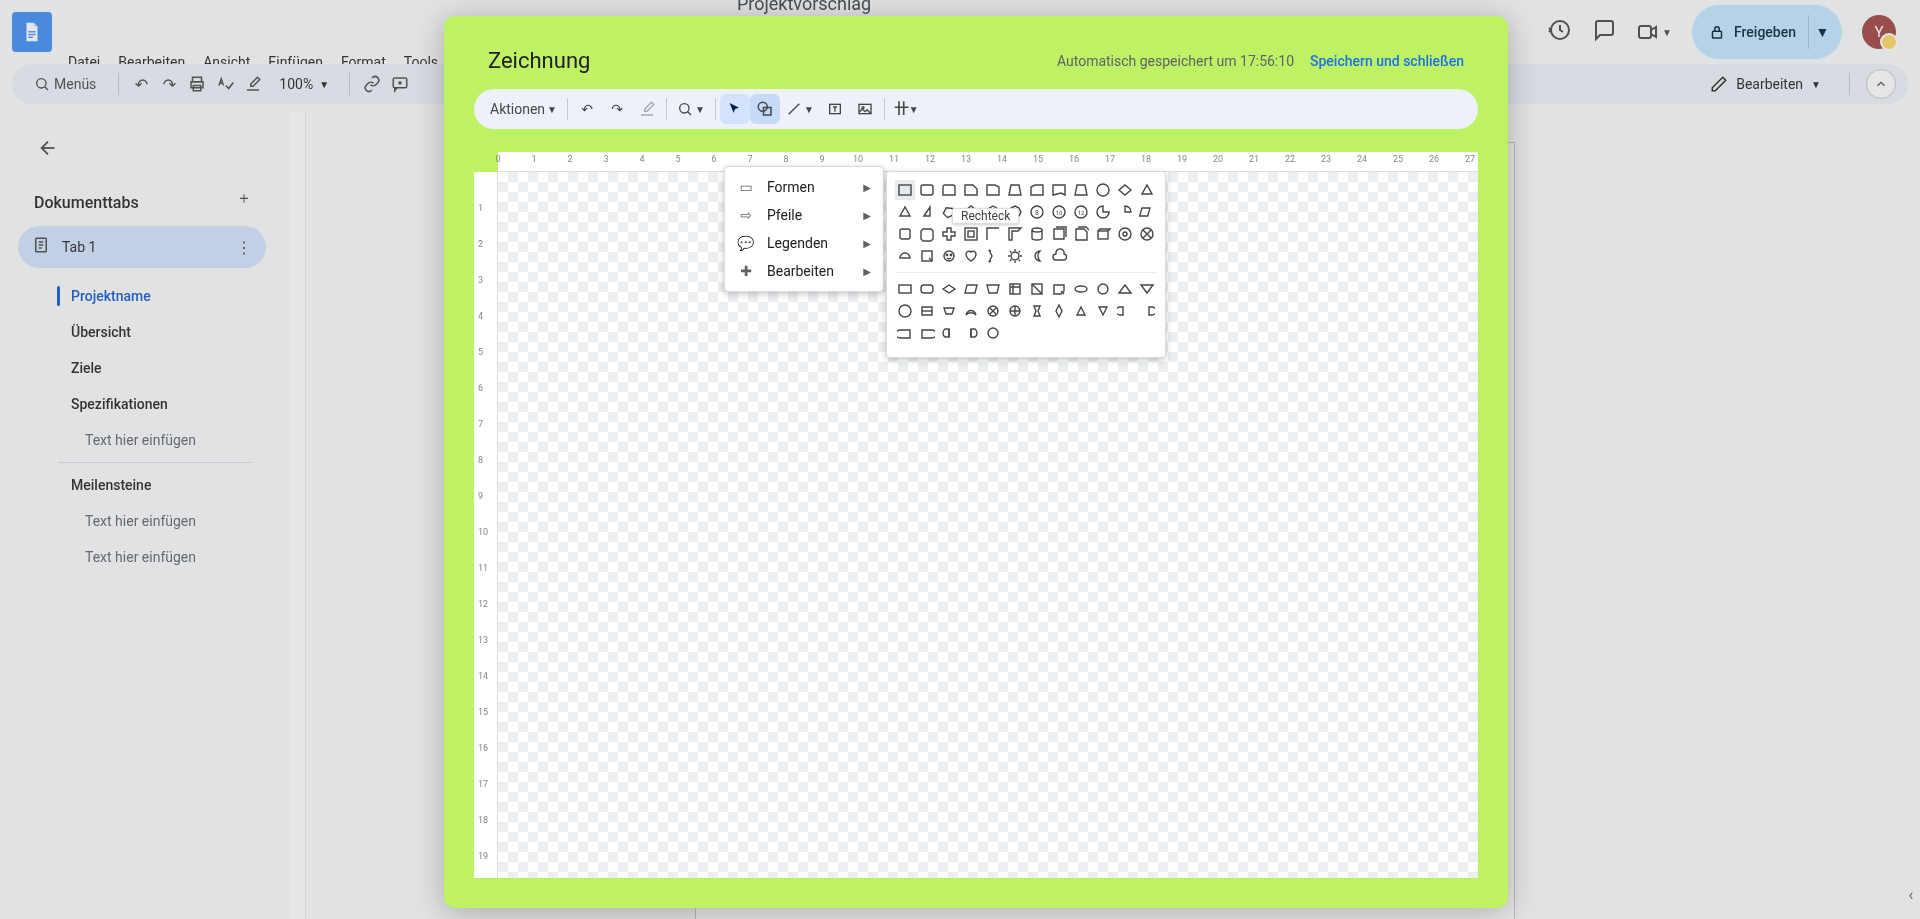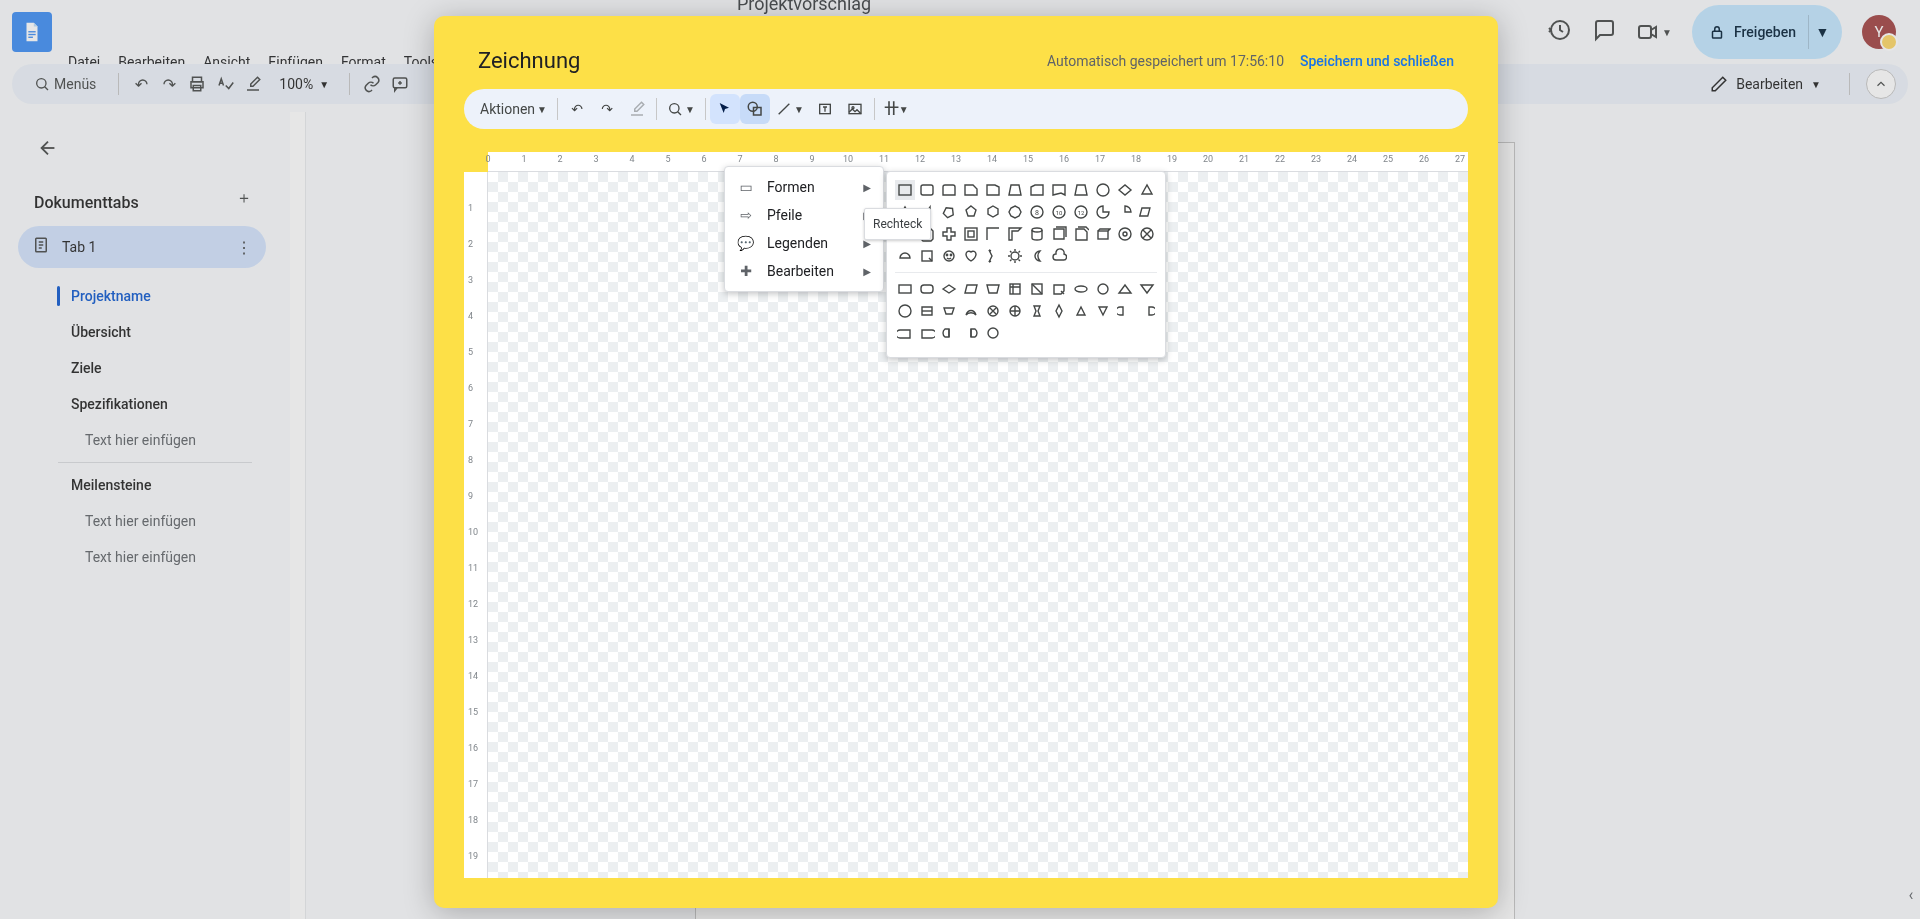--- a/index.html
+++ b/index.html
@@ -48,21 +48,21 @@
   .outline .oitem.h3 { padding-left:70px; color:#5f6368; }
   .outline .odiv { height:1px; background:#dadce0; margin:4px 20px 4px 46px;}
 
   .canvas-bg { position:absolute; top:112px; left:290px; right:0; bottom:0; background:#f9fbfd; }
   .canvas-ruler-v { position:absolute; top:0; bottom:0; left:0; width:16px; background:#fff; border-right:1px solid #e8eaed;}
   .page { position:absolute; top:30px; left:50%; transform:translateX(-50%); width:820px; height:860px; background:#fff; border:1px solid #c7c7c7;}
 
   .right-thin { position:absolute; right:0; top:112px; bottom:0; width:18px; display:flex; align-items:flex-end; justify-content:center; padding-bottom:15px; color:#5f6368;}
 
   
-  .dialog { position:absolute; z-index:100; top:16px; left:434px; width:1064px; height:892px; background:#fde047; border-radius:10px; box-shadow:0 4px 30px rgba(0,0,0,0.25); overflow:hidden;}
+  .dialog { position:absolute; z-index:100; top:16px; left:444px; width:1064px; height:892px; background:#bef264; border-radius:10px; box-shadow:0 4px 30px rgba(0,0,0,0.25); overflow:hidden;}
   .dlg-head { display:flex; align-items:center; justify-content:space-between; padding:32px 44px 16px 44px;}
   .dlg-title { font-size:22px; color:#202124; }
   .dlg-save { display:flex; align-items:center; gap:16px; font-size:14px;}
   .dlg-save .auto { color:#5f6368; }
   .dlg-save .close { color:#1a73e8; font-weight:500; cursor:pointer;}
   .dlg-tb-wrap { padding:0 30px; }
   .dlg-toolbar { height:40px; background:#edf2fa; border-radius:20px; display:flex; align-items:center; padding:0 10px; }
   .dtb-btn { min-width:30px; height:30px; display:flex; align-items:center; justify-content:center; border-radius:6px; color:#444746; font-size:14px; padding:0 6px;}
   .dtb-btn.active { background:#d3e3fd; color:#041e49;}
   .dtb-btn.open { background:#c7dbf8; }
@@ -91,21 +91,21 @@
   .sc-item .sc-arrow { margin-left:auto; font-size:10px; color:#5f6368;}
   .sc-ic { color:#5f6368; width:18px; text-align:center;}
 
   .shape-grid { position:absolute; z-index:130; top:171px; left:886px; width:280px; background:#fff; border:1px solid #dadce0; border-radius:4px; box-shadow:0 2px 6px rgba(60,64,67,.3); padding:8px 8px;}
   .sg-sec { display:grid; grid-template-columns:repeat(12,20px); gap:2px; margin-bottom:6px;}
   .sg-cell { width:20px; height:20px; display:flex; align-items:center; justify-content:center; }
   .sg-cell svg { width:16px; height:16px; stroke:#444746; stroke-width:1.4; fill:none; }
   .sg-cell.hov { background:#e8eaed; }
   .sg-div { height:1px; background:#e8eaed; margin:2px 0 6px 0;}
 
-  .tooltip { position:absolute; z-index:140; top:208px; left:864px; background:#fff; border:1px solid #dadce0; padding:8px 8px; font-size:12px; color:#3c4043; border-radius:2px; box-shadow:0 1px 3px rgba(0,0,0,0.2);}
+  .tooltip { position:absolute; z-index:140; top:208px; left:952px; background:#fff; border:1px solid #dadce0; padding:0 8px; font-size:12px; color:#3c4043; border-radius:2px; box-shadow:0 1px 3px rgba(0,0,0,0.2);}
 
 </style>
 </head>
 <body>
 
 <div class="chrome-top">
   <div class="doc-logo">
     <svg viewBox="0 0 24 24">
         <path fill="#fff" d="M6 2h8l4 4v16H6z"></path>
         <path fill="#bbdefb" d="M14 2v4h4z"></path>

